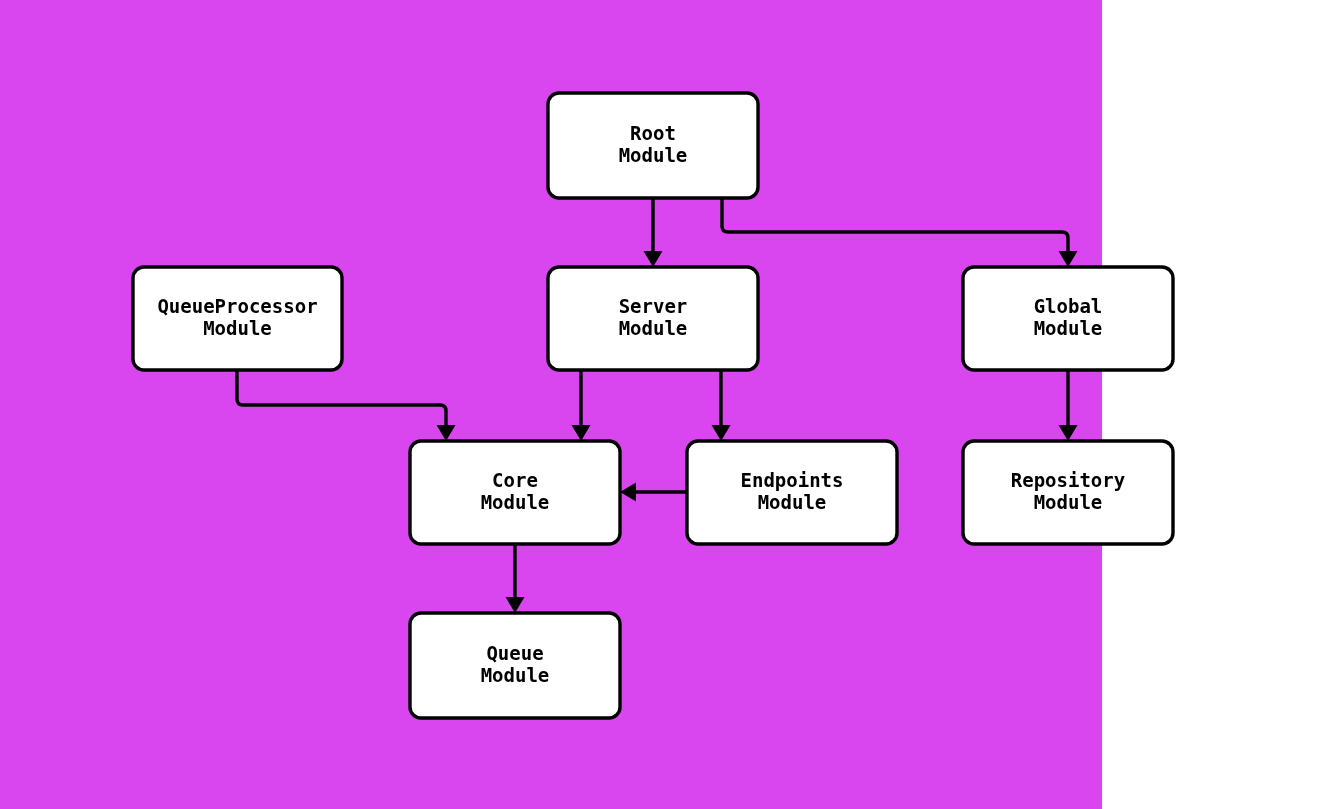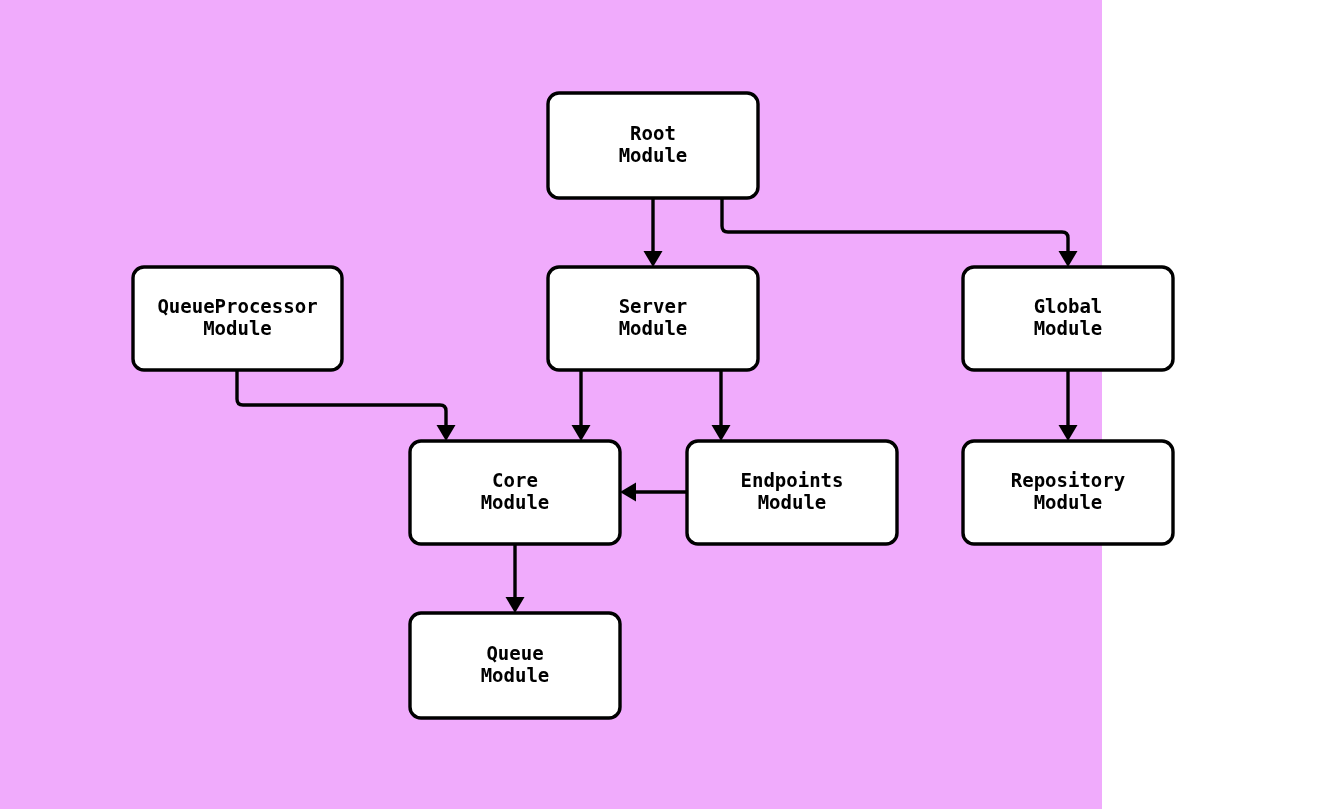--- a/index.html
+++ b/index.html
@@ -11,21 +11,21 @@
   body {
     width: 1337px;
     height: 809px;
     overflow: hidden;
     font-family: "DejaVu Sans Mono", "Liberation Mono", monospace;
   }
   #diagram-root {
     position: relative;
     width: 1102px;
     height: 809px;
-    background: #f0abfc;
+    background: #d946ef;
   }
   svg#graph {
     display: block;
     width: 1337px;
     height: 809px;
   }
   .node-box {
     fill: #ffffff;
     stroke: #000000;
     stroke-width: 3.4;

